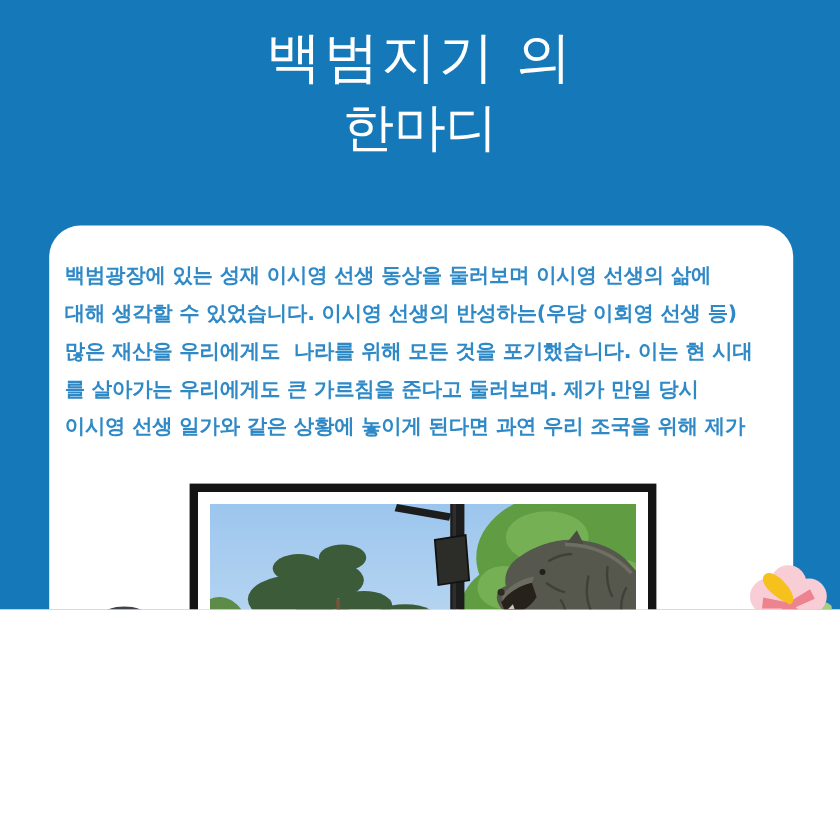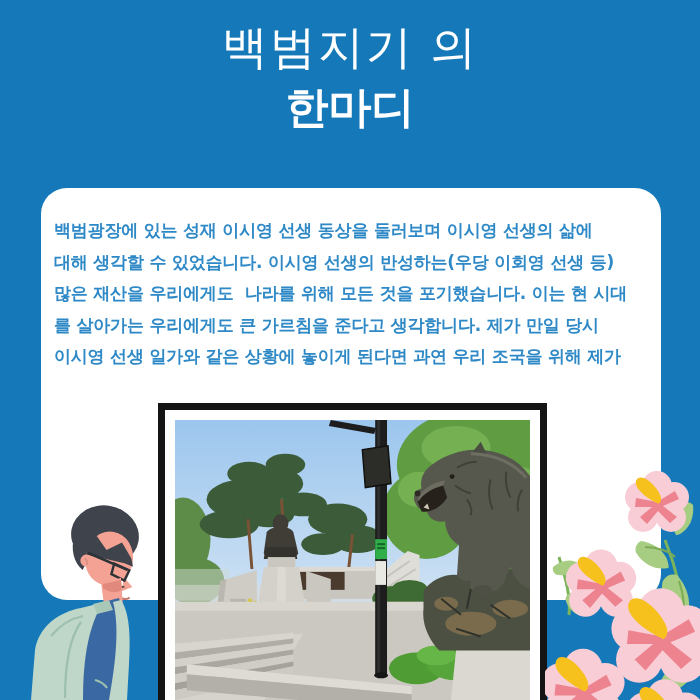--- a/index.html
+++ b/index.html
@@ -1,20 +1,20 @@
 <!DOCTYPE html>
 <html><head>
 <meta charset="utf-8">
 <style>
   html,body{margin:0;padding:0}
-  .page{position:relative;width:700px;height:700px;overflow:hidden;background:#1579b9;
+  .page{position:relative;width:700px;height:508px;overflow:hidden;background:#1579b9;
         font-family:"DejaVu Sans","Liberation Sans",sans-serif}
   .title{position:absolute;top:14px;left:0;width:100%;text-align:center;color:#ffffff;z-index:1}
   .t1{font-size:46px;line-height:66px;letter-spacing:2px;font-weight:400}
-  .t2{font-size:43px;line-height:54px;font-weight:700}
+  .t2{font-size:43px;line-height:54px;font-weight:400}
   .quote-card{position:absolute;left:41px;top:188px;width:620px;height:412px;background:#ffffff;
         border-radius:26px;z-index:2;overflow:hidden}
   .quote-text{padding:27px 10px 0 13px}
   .q-line{white-space:pre;font-size:17px;font-weight:700;color:#2e89c6;line-height:31.6px;letter-spacing:-0.2px}
   .photo-frame{position:absolute;left:158px;top:403px;width:389px;height:332px;background:#ffffff;
         border:7px solid #141414;box-sizing:border-box;padding:10px;z-index:3}
   .photo-frame svg{width:100%;height:100%;display:block}
   .man{position:absolute;left:25px;top:500px;width:140px;height:200px;z-index:4}
   .flowers{position:absolute;left:545px;top:445px;width:155px;height:255px;z-index:5}
 </style>
@@ -26,21 +26,21 @@
   <div class="title">
     <div class="t1">백범지기 의</div>
     <div class="t2">한마디</div>
   </div>
 
   <div class="quote-card">
     <div class="quote-text">
       <div class="q-line">백범광장에 있는 성재 이시영 선생 동상을 둘러보며 이시영 선생의 삶에</div>
       <div class="q-line">대해 생각할 수 있었습니다. 이시영 선생의 반성하는(우당 이회영 선생 등)</div>
       <div class="q-line">많은 재산을 우리에게도  나라를 위해 모든 것을 포기했습니다. 이는 현 시대</div>
-      <div class="q-line">를 살아가는 우리에게도 큰 가르침을 준다고 생각합니다. 제가 만일 당시</div>
+      <div class="q-line">를 살아가는 우리에게도 큰 가르침을 준다고 둘러보며. 제가 만일 당시</div>
       <div class="q-line">이시영 선생 일가와 같은 상황에 놓이게 된다면 과연 우리 조국을 위해 제가</div>
     </div>
   </div>
 
   <div class="photo-frame">
     <svg viewBox="0 0 360 300" preserveAspectRatio="none">
       <defs>
         <linearGradient id="sky" x1="0" y1="0" x2="0" y2="1">
           <stop offset="0" stop-color="#9cc6ee"></stop>
           <stop offset="1" stop-color="#d3e4f4"></stop>

